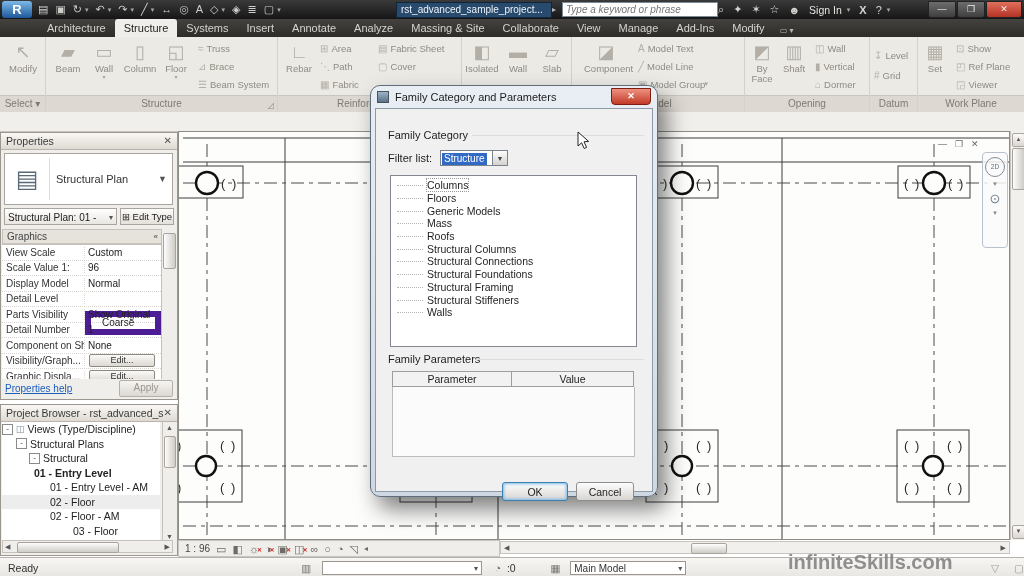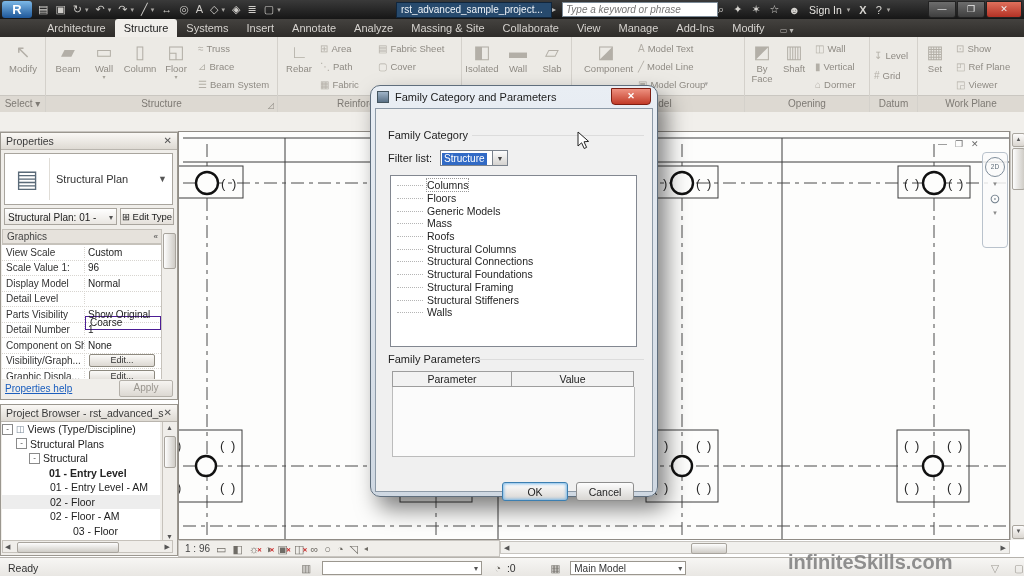--- a/index.html
+++ b/index.html
@@ -57,21 +57,21 @@
   .instcombo{width:113px;height:17px;background:linear-gradient(#fff,#e9e6e1);border:1px solid #a9a59e;font-size:10px;
              line-height:17px;padding:0 3px;display:flex;justify-content:space-between;box-sizing:border-box;white-space:nowrap;overflow:hidden;}
   .edittype{width:54px;height:17px;background:linear-gradient(#fdfcfa,#e4e0da);border:1px solid #a9a59e;font-size:9.5px;
             line-height:16px;text-align:center;box-sizing:border-box;}
   .sechead{position:absolute;left:1px;top:96px;width:161px;height:15px;background:#e6e2dc;border:1px solid #c6c2bb;
            font-size:10px;color:#444;line-height:14px;padding:0 4px;display:flex;justify-content:space-between;box-sizing:border-box;}
   .pgrid{position:absolute;left:1px;top:111px;width:161px;height:134px;background:#fff;overflow:hidden;border-top:1px solid #c6c2bb;}
   .prow{display:flex;height:14.5px;border-bottom:1px dotted #d8d5d0;font-size:10px;align-items:center;}
   .pname{width:78px;padding-left:4px;color:#333;border-right:1px dotted #d8d5d0;white-space:nowrap;overflow:hidden;}
   .pval{flex:1;padding-left:3px;color:#222;white-space:nowrap;overflow:hidden;}
-  .pval.boxed{border:1px solid #4c1d95;height:12px;line-height:12px;padding-left:4px;margin-right:2px;margin-top:48px;}
+  .pval.boxed{border:6px solid #4c1d95;height:12px;line-height:12px;padding-left:11px;margin-right:2px;margin-top:48px;}
   .editbtn{width:64px;height:11px;background:linear-gradient(#fbfaf8,#dcd8d2);border:1px solid #8d897f;border-radius:2px;
            font-size:9px;line-height:11px;text-align:center;color:#333;margin-left:4px;}
   .pscroll{position:absolute;right:1px;top:96px;width:14px;height:150px;background:#f0eeea;border-left:1px solid #c6c2bb;}
   .pthumb{position:absolute;left:1px;width:11px;background:linear-gradient(90deg,#fdfdfd,#cfccc6);border:1px solid #a8a49d;border-radius:2px;}
   .palfoot{position:absolute;left:0px;bottom:2px;width:176px;height:18px;display:flex;justify-content:space-between;align-items:center;padding:0 4px;box-sizing:border-box;}
   .helplink{color:#1b5ebe;text-decoration:underline;font-size:10px;}
   .applybtn{width:52px;height:15px;background:linear-gradient(#f6f4f1,#dcd8d2);border:1px solid #b4b0a9;border-radius:2px;
             color:#9a968f;font-size:10px;line-height:14px;text-align:center;}
   
   .tree{position:absolute;left:1px;top:17px;width:158px;height:120px;background:#fff;overflow:hidden;font-size:10.5px;}
@@ -560,21 +560,21 @@
         <span>Views (Type/Discipline)</span>
       </div>
       <div class="trow" style="padding-left:14px;">
         <span class="texp">-</span>
         <span>Structural Plans</span>
       </div>
       <div class="trow" style="padding-left:27px;">
         <span class="texp">-</span>
         <span>Structural</span>
       </div>
-      <div class="trow" style="padding-left:47px;font-weight:bold;">
+      <div class="trow" style="padding-left:32px;font-weight:bold;">
           <span>01 - Entry Level</span>
         </div>
       <div class="trow" style="padding-left:48px;">
           <span>01 - Entry Level - AM</span>
         </div>
       <div class="trow hl" style="padding-left:48px;">
           <span>02 - Floor</span>
         </div>
       <div class="trow" style="padding-left:48px;">
           <span>02 - Floor - AM</span>

